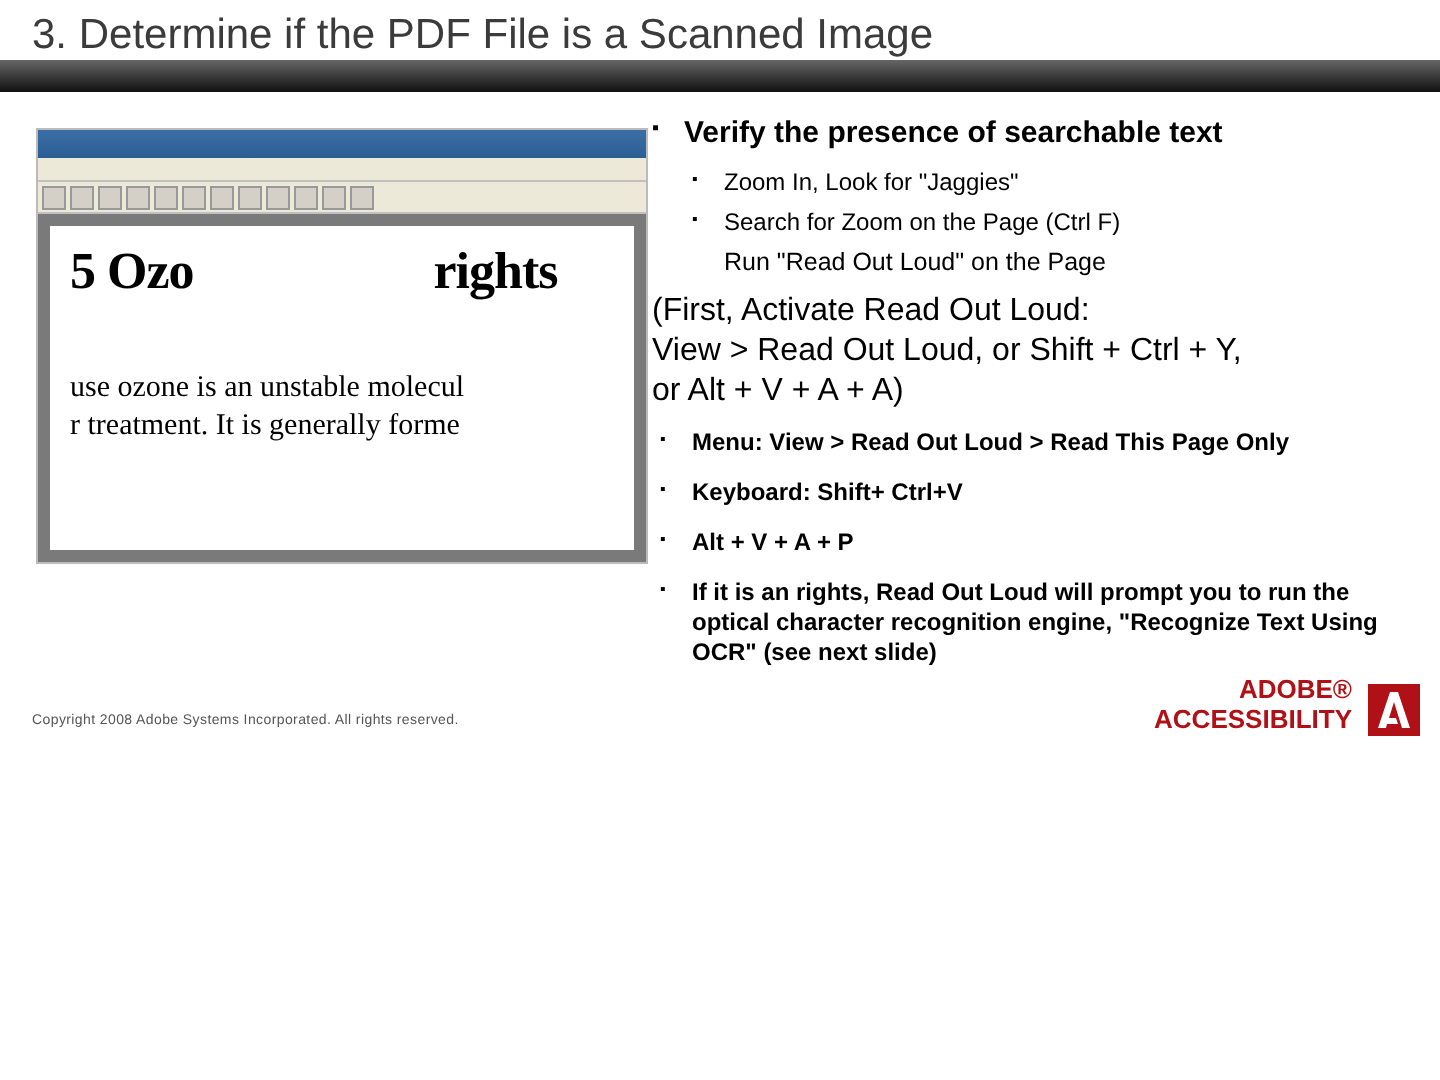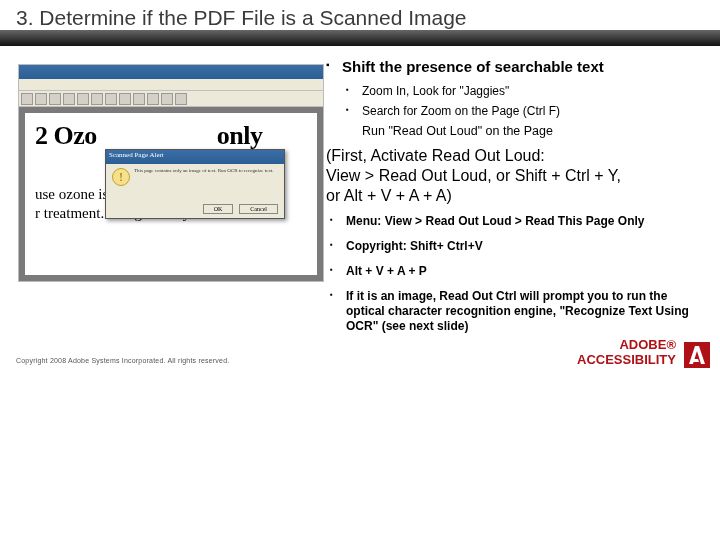--- a/index.html
+++ b/index.html
@@ -68,61 +68,50 @@
             <i></i>
             <i></i>
             <i></i>
             <i></i>
             <i></i>
             <i></i>
         </div>
         <div class="ss-doc">
           <div class="ss-page">
             <div class="ss-heading">
-              <span>2  Ozo</span><span style="display:inline-block;width:120px;"></span><span>only</span>
+              <span>5  Ozo</span><span style="display:inline-block;width:120px;"></span><span>rights</span>
             </div>
             <div class="ss-body">
               <div>use ozone is an unstable molecul</div>
               <div>r treatment.  It is generally forme</div>
-            </div>
-            <div class="ss-dialog">
-              <div class="dlg-title">Scanned Page Alert</div>
-              <div class="dlg-body">
-                <div class="dlg-icon">!</div>
-                <div style="line-height:1.2;">This page contains only an image of text. Run OCR to recognize text.</div>
-              </div>
-              <div class="dlg-btns">
-                <div class="dlg-btn">OK</div>
-                <div class="dlg-btn">Cancel</div>
-              </div>
             </div>
           </div>
         </div>
       </div>
     </div>
 
     <div class="right">
       <ul class="main">
         <li>
-          <div class="lead">Shift the presence of searchable text</div>
+          <div class="lead">Verify the presence of searchable text</div>
           <ul class="sub">
             <li><span>Zoom In, Look for "Jaggies"</span></li>
             <li><span>Search for Zoom on the Page (Ctrl F)</span></li>
           </ul>
         </li>
       </ul>
       <div class="orphan">Run "Read Out Loud" on the Page</div>
       <div class="paren" style="white-space:pre-line;">(First, Activate Read Out Loud:
 View &gt; Read Out Loud, or Shift + Ctrl + Y,
 or Alt + V + A + A)</div>
       <ul class="sub2">
         <li><span>Menu: View &gt; Read Out Loud &gt; Read This Page Only</span></li>
-        <li><span>Copyright: Shift+ Ctrl+V</span></li>
+        <li><span>Keyboard: Shift+ Ctrl+V</span></li>
         <li><span>Alt + V + A + P</span></li>
-        <li><span>If it is an image, Read Out Ctrl will prompt you to run the optical character recognition engine, "Recognize Text Using OCR" (see next slide)</span></li>
+        <li><span>If it is an rights, Read Out Loud will prompt you to run the optical character recognition engine, "Recognize Text Using OCR" (see next slide)</span></li>
       </ul>
     </div>
   </div>
 
   <div class="footer">
     <div class="copyright">Copyright 2008 Adobe Systems Incorporated.  All rights reserved.</div>
     <div class="brand">
       <div>ADOBE®</div>
       <div>ACCESSIBILITY</div>
     </div>

